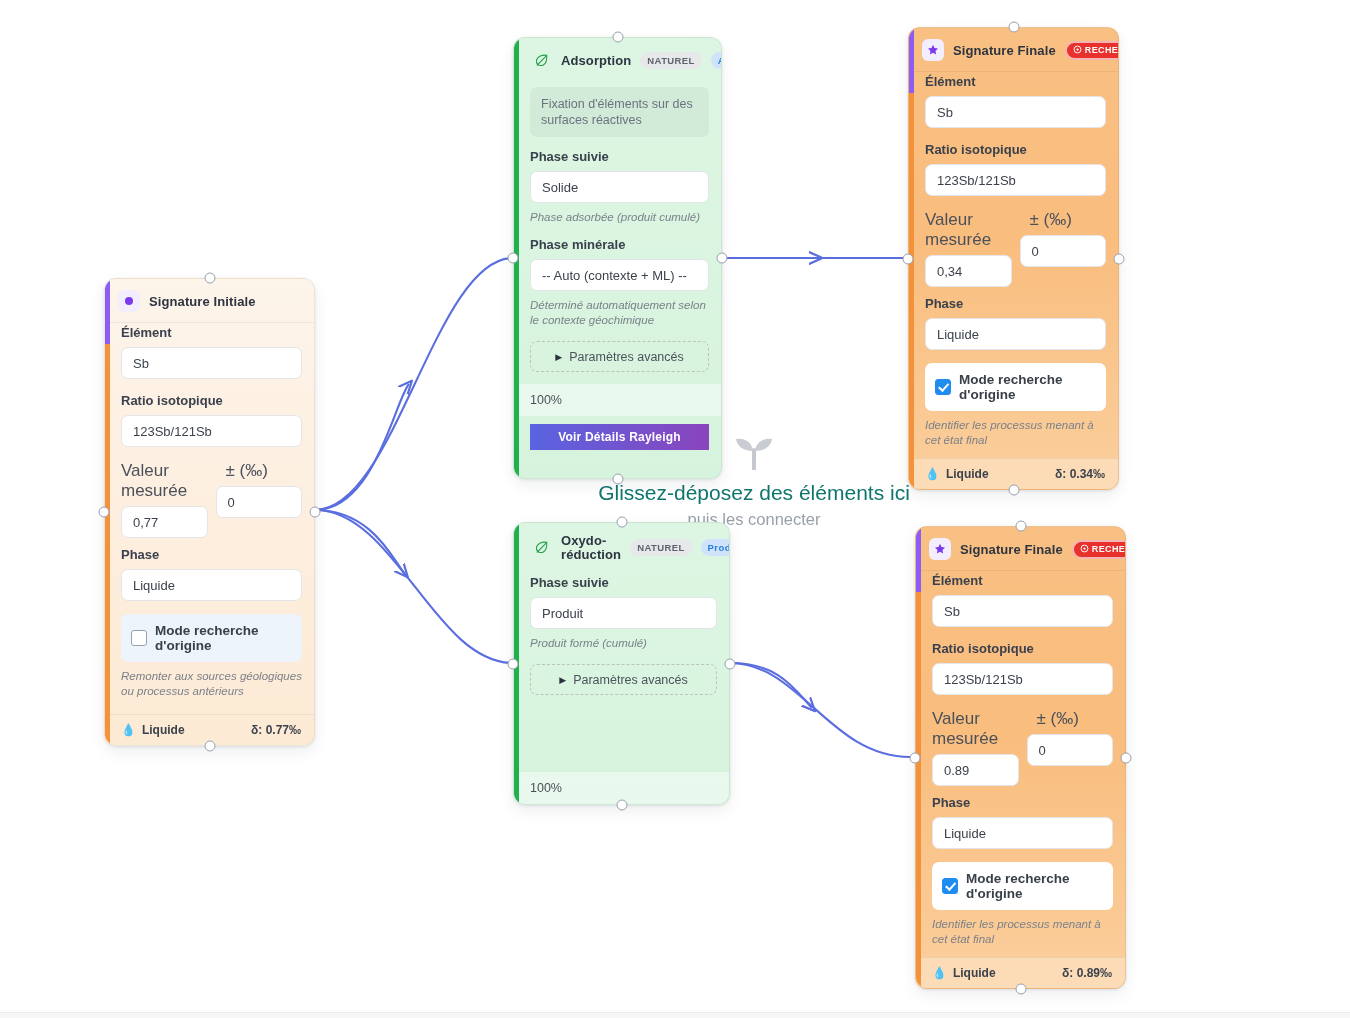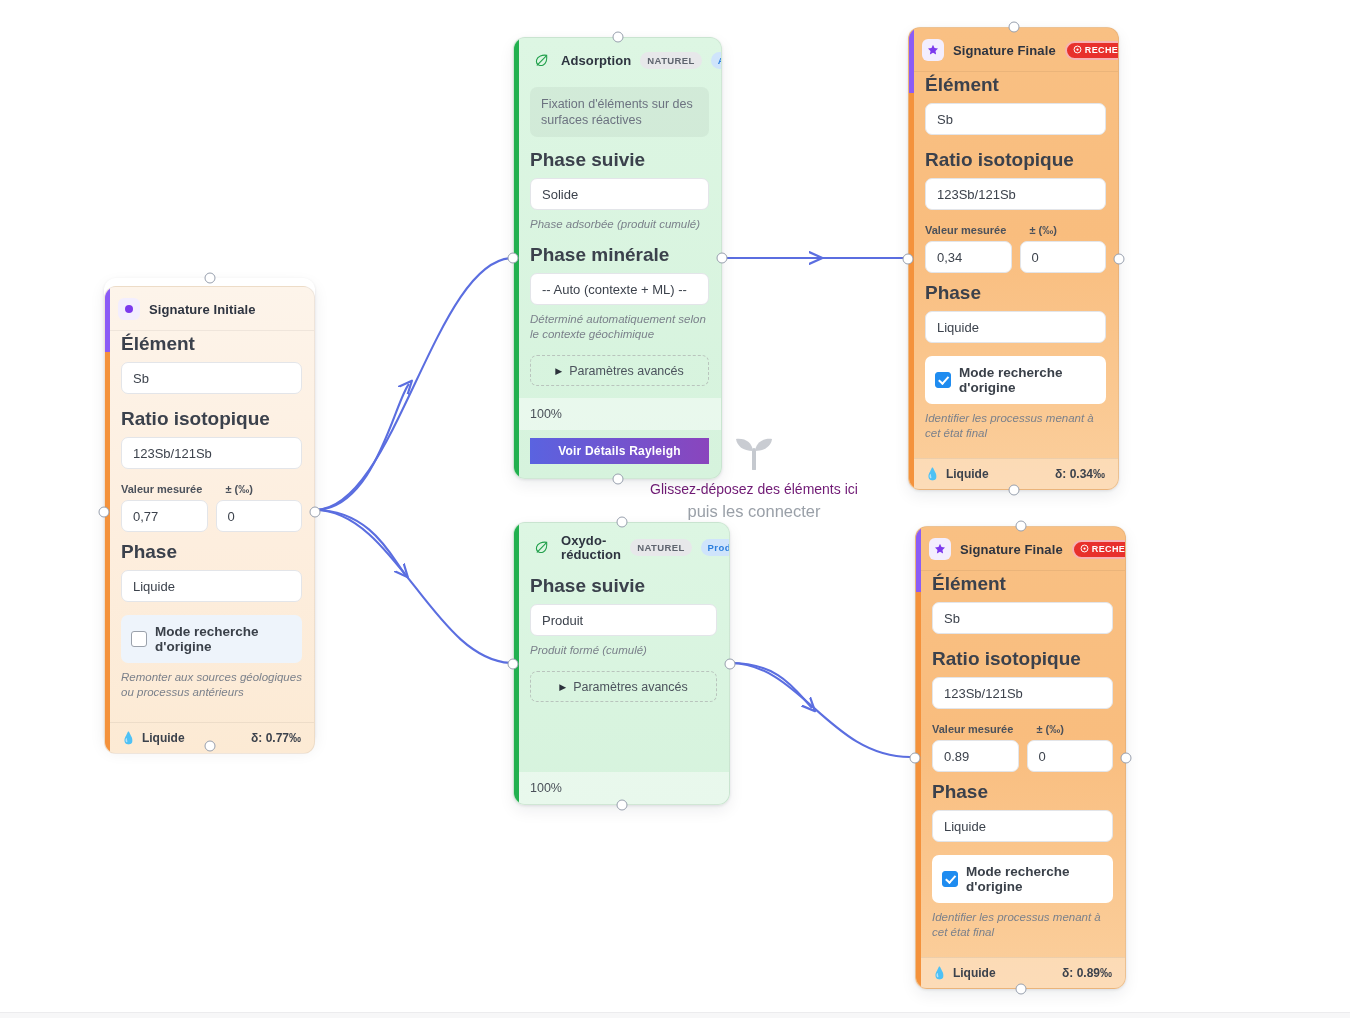--- a/index.html
+++ b/index.html
@@ -27,21 +27,21 @@
   #drop-hint {
     position: absolute;
     left: 584px; top: 436px;
     width: 340px;
     text-align: center;
     color: #9ca3af;
     z-index: 1;
     pointer-events: none;
   }
   #drop-hint .seedling { font-size: 40px; line-height: 34px; color: #c9ccd2; display:block; }
-  #drop-hint .l1 { font-size: 14px; color: #701a75; display:block; margin-top: 8px; }
+  #drop-hint .l1 { font-size: 21px; color: #0f766e; display:block; margin-top: 8px; }
   #drop-hint .l2 { font-size: 16.5px; color: #9aa0a8; display:block; margin-top: 5px; }
 
   
   #edges { position: absolute; inset: 0; z-index: 2; pointer-events: none; }
 
   
   .node {
     position: absolute;
     border-radius: 12px;
     z-index: 5;
@@ -93,39 +93,39 @@
 
   .desc-box {
     background: rgba(0,0,0,.045);
     color: #6c7280;
     font-size: 12.5px; line-height: 16px;
     border-radius: 7px;
     padding: 9px 11px;
     margin-bottom: 12px;
   }
   .field-label {
-    font-size: 19px; font-weight: 700; color: #3b414c;
+    font-size: 13px; font-weight: 700; color: #3b414c;
     margin: 0 0 7px 0;
   }
   .input {
     background: #ffffff;
     border: 1px solid #e3e5e9;
     border-radius: 7px;
     height: 32px;
     display: flex; align-items: center;
     padding: 0 11px;
     font-size: 13px; color: #3c424c;
   }
   .hint-it {
     font-size: 11.5px; font-style: italic; color: #7b818b;
     line-height: 15px; margin: 7px 0 0 0;
   }
   .row2 { display: flex; gap: 8px; }
   .row2 > div { flex: 1; }
-  .sublabel { font-size: 11px; color: #4b515b; margin-bottom: 5px; font-weight: bold; }
+  .sublabel { font-size: 17px; color: #4b515b; margin-bottom: 5px; }
   .sublabel.center { text-align: left; padding-left: 10px; }
 
   .adv-btn {
     border: 1px dashed #b9c4bd;
     border-radius: 7px;
     height: 31px;
     display: flex; align-items: center; justify-content: center;
     gap: 7px;
     font-size: 12.5px; color: #4c535d;
     background: transparent;
@@ -189,21 +189,21 @@
     background: #ffffff;
     border: 1.4px solid #98a0ae;
     z-index: 9;
   }
   .handle.top { left: 50%; transform: translate(-50%,-50%); top: 0; }
   .handle.bottom { left: 50%; transform: translate(-50%,50%); bottom: 0; }
   .handle.left { top: 50%; transform: translate(-50%,-50%); left: 0; }
   .handle.right { top: 50%; transform: translate(50%,-50%); right: 0; }
 
   
-  .bg-initiale { background: linear-gradient(180deg,#fdf4ea 0%, #fdeede 55%, #fcead4 100%); margin-top: 8px; }
+  .bg-initiale { background: linear-gradient(180deg,#fdf4ea 0%, #fdeede 55%, #fcead4 100%); }
   .bg-green    { background: linear-gradient(180deg,#ddf6e3 0%, #d6f3dd 100%); }
   .bg-orange   { background: linear-gradient(180deg,#f9c083 0%, #f9bd7e 45%, #fbcf9d 100%); }
   .head-sep { border-bottom: 1px solid rgba(0,0,0,.055); padding-left: 13px; }
 
   .leaf { display:block; }
 </style>
 </head>
 <body>
 
 <div id="canvas">

